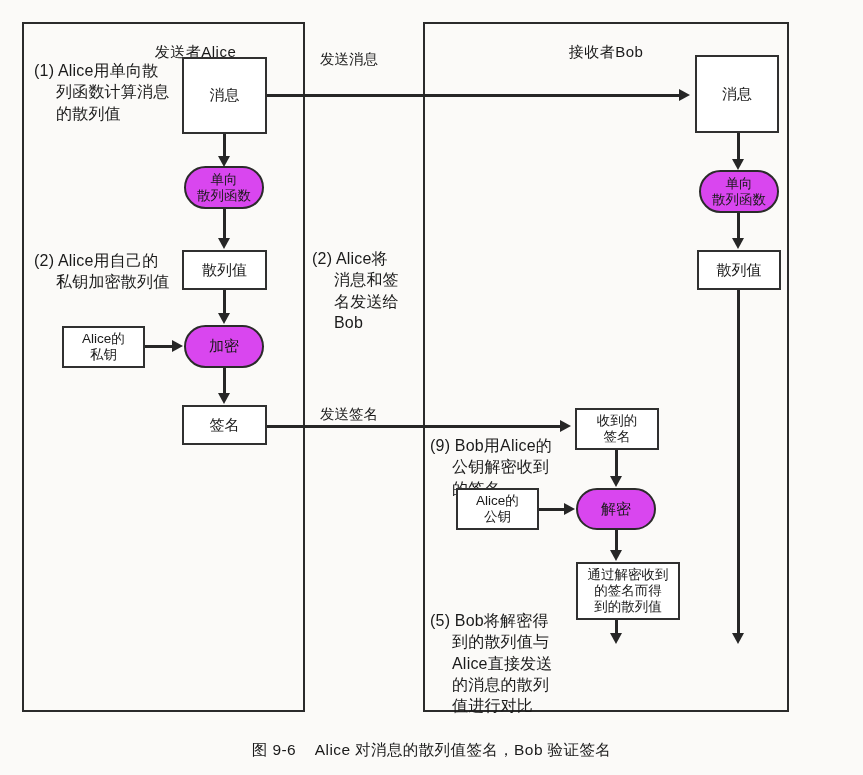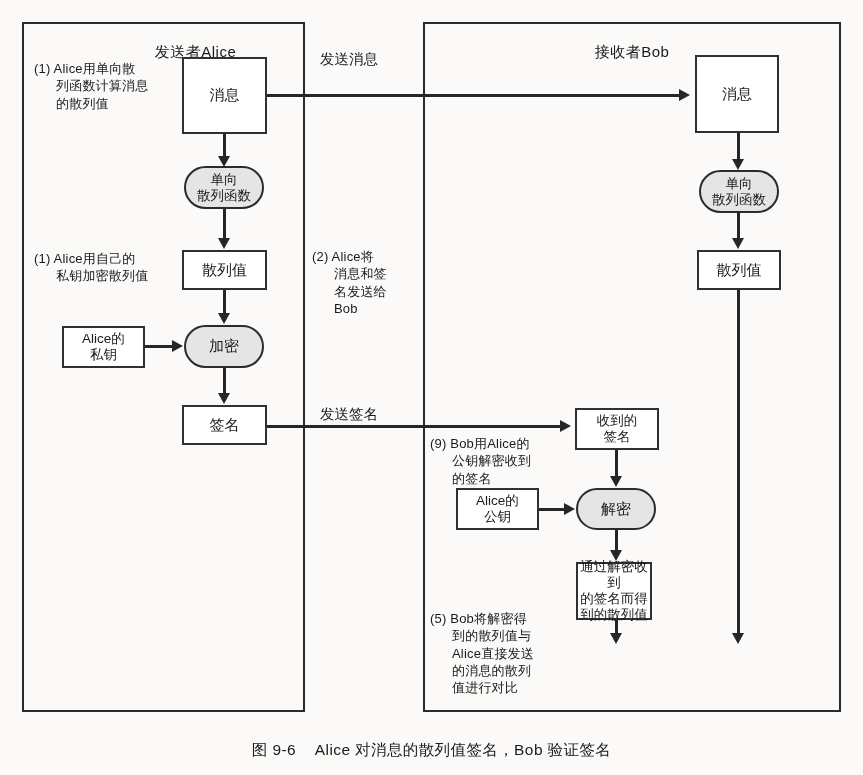--- a/index.html
+++ b/index.html
@@ -43,34 +43,34 @@
     justify-content: center;
     text-align: center;
     font-size: 15px;
     line-height: 1.22;
     background: #ffffff;
     border: 2.5px solid #303030;
     white-space: pre-line;
   }
   .node.small { font-size: 13.5px; line-height: 1.18; }
   .node.proc {
-    background: #e5e5e5;
+    background: #d946ef;
     border: 2.5px solid #2b2b2b;
     border-radius: 999px;
   }
   .node.result {
     background: #ffffff;
     border: 2.5px solid #2b2b2b;
     border-radius: 999px;
     font-size: 15px;
   }
   
   .step {
     position: absolute;
-    font-size: 13px;
+    font-size: 16px;
     line-height: 1.33;
     white-space: pre-line;
     text-indent: -22px;
     padding-left: 22px;
     letter-spacing: .2px;
   }
   
   .edge-label {
     position: absolute;
     font-size: 14.5px;
@@ -109,28 +109,28 @@
 </style>
 </head>
 <body>
 
 <div id="figure">
 
   <div class="panel" style="left:22px; top:22px; width:283px; height:690px;">
     <div class="panel-title" style="top:19px;margin-left:32px;">发送者Alice</div>
   </div>
 
-  <div class="panel" style="left:423px; top:22px; width:418px; height:690px;">
+  <div class="panel" style="left:423px; top:22px; width:366px; height:690px;">
     <div class="panel-title" style="top:19px;">接收者Bob</div>
   </div>
 
   <div class="step" style="left:34px; top:60px; width:160px;">(1) Alice用单向散
 列函数计算消息
 的散列值</div>
-  <div class="step" style="left:34px; top:250px; width:160px;">(1) Alice用自己的
+  <div class="step" style="left:34px; top:250px; width:160px;">(2) Alice用自己的
 私钥加密散列值</div>
   <div class="step" style="left:312px; top:248px; width:100px;">(2) Alice将
 消息和签
 名发送给
 Bob</div>
   <div class="step" style="left:430px; top:435px; width:150px;">(9) Bob用Alice的
 公钥解密收到
 的签名</div>
   <div class="step" style="left:430px; top:610px; width:148px;">(5) Bob将解密得
 到的散列值与
@@ -163,21 +163,21 @@
   <div class="node" style="left:697px; top:250px; width:84px; height:40px;">散列值</div>
 
   <div class="node small" style="left:575px; top:408px; width:84px; height:42px;">收到的
 签名</div>
 
   <div class="node small" style="left:456px; top:488px; width:83px; height:42px;">Alice的
 公钥</div>
 
   <div class="node proc" style="left:576px; top:488px; width:80px; height:42px;">解密</div>
 
-  <div class="node small" style="left:576px; top:562px; width:76px; height:58px;">通过解密收到
+  <div class="node small" style="left:576px; top:562px; width:104px; height:58px;">通过解密收到
 的签名而得
 到的散列值</div>
 
 
   <div class="ln v" style="left:223px; top:134px; height:24px;"></div>
   <div class="arrow down" style="left:218px; top:156px;"></div>
 
   <div class="ln v" style="left:223px; top:209px; height:31px;"></div>
   <div class="arrow down" style="left:218px; top:238px;"></div>
 

